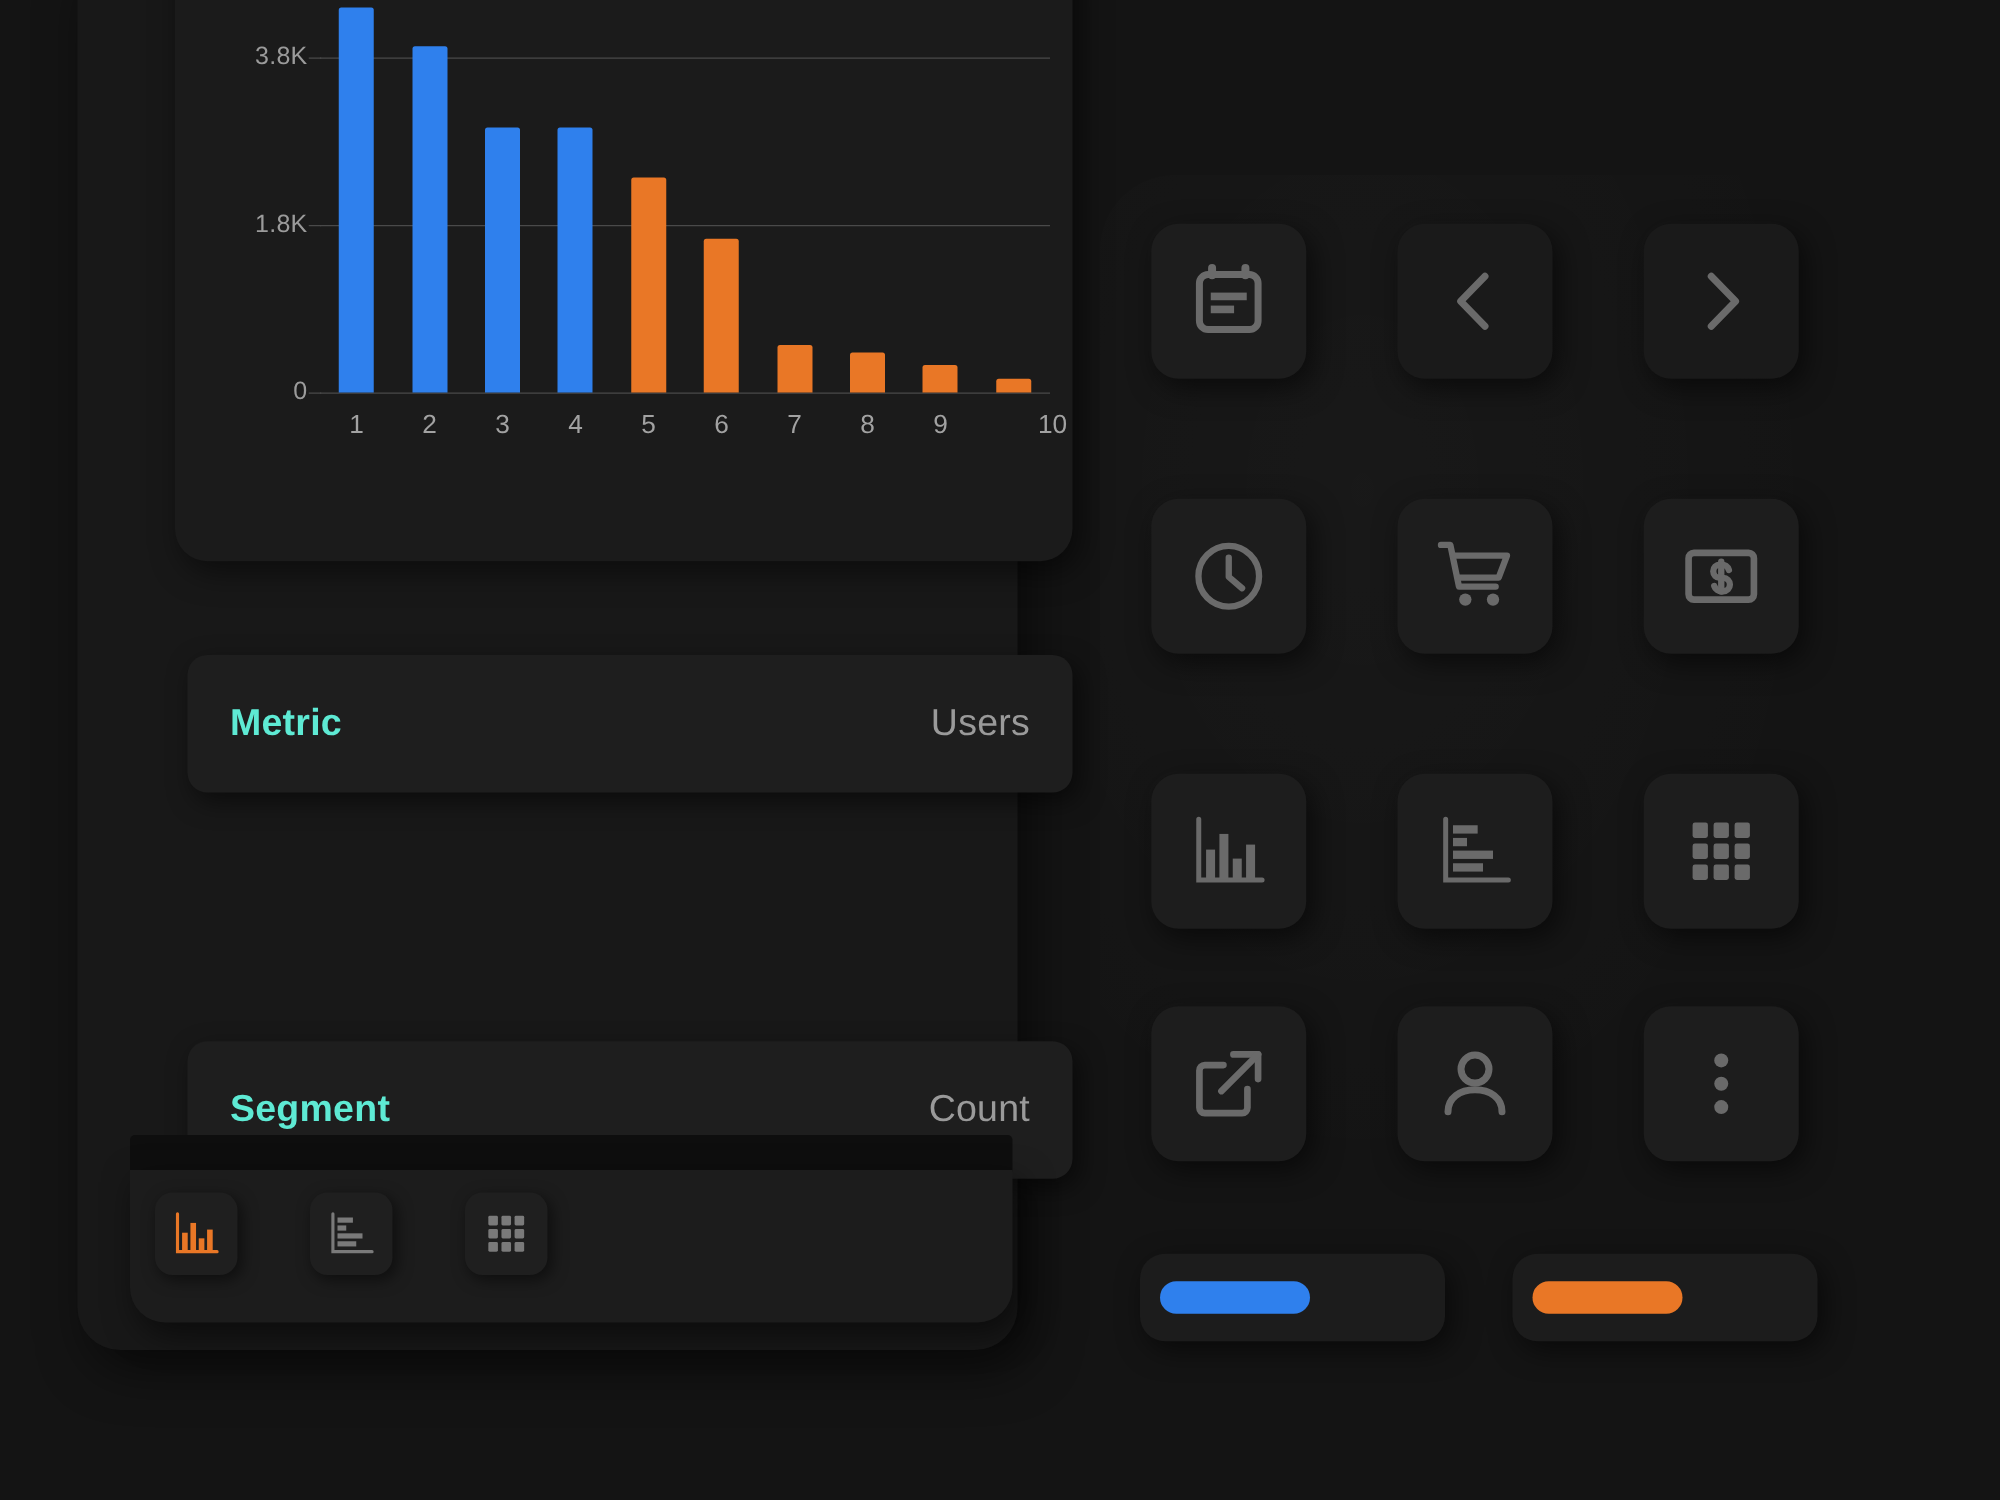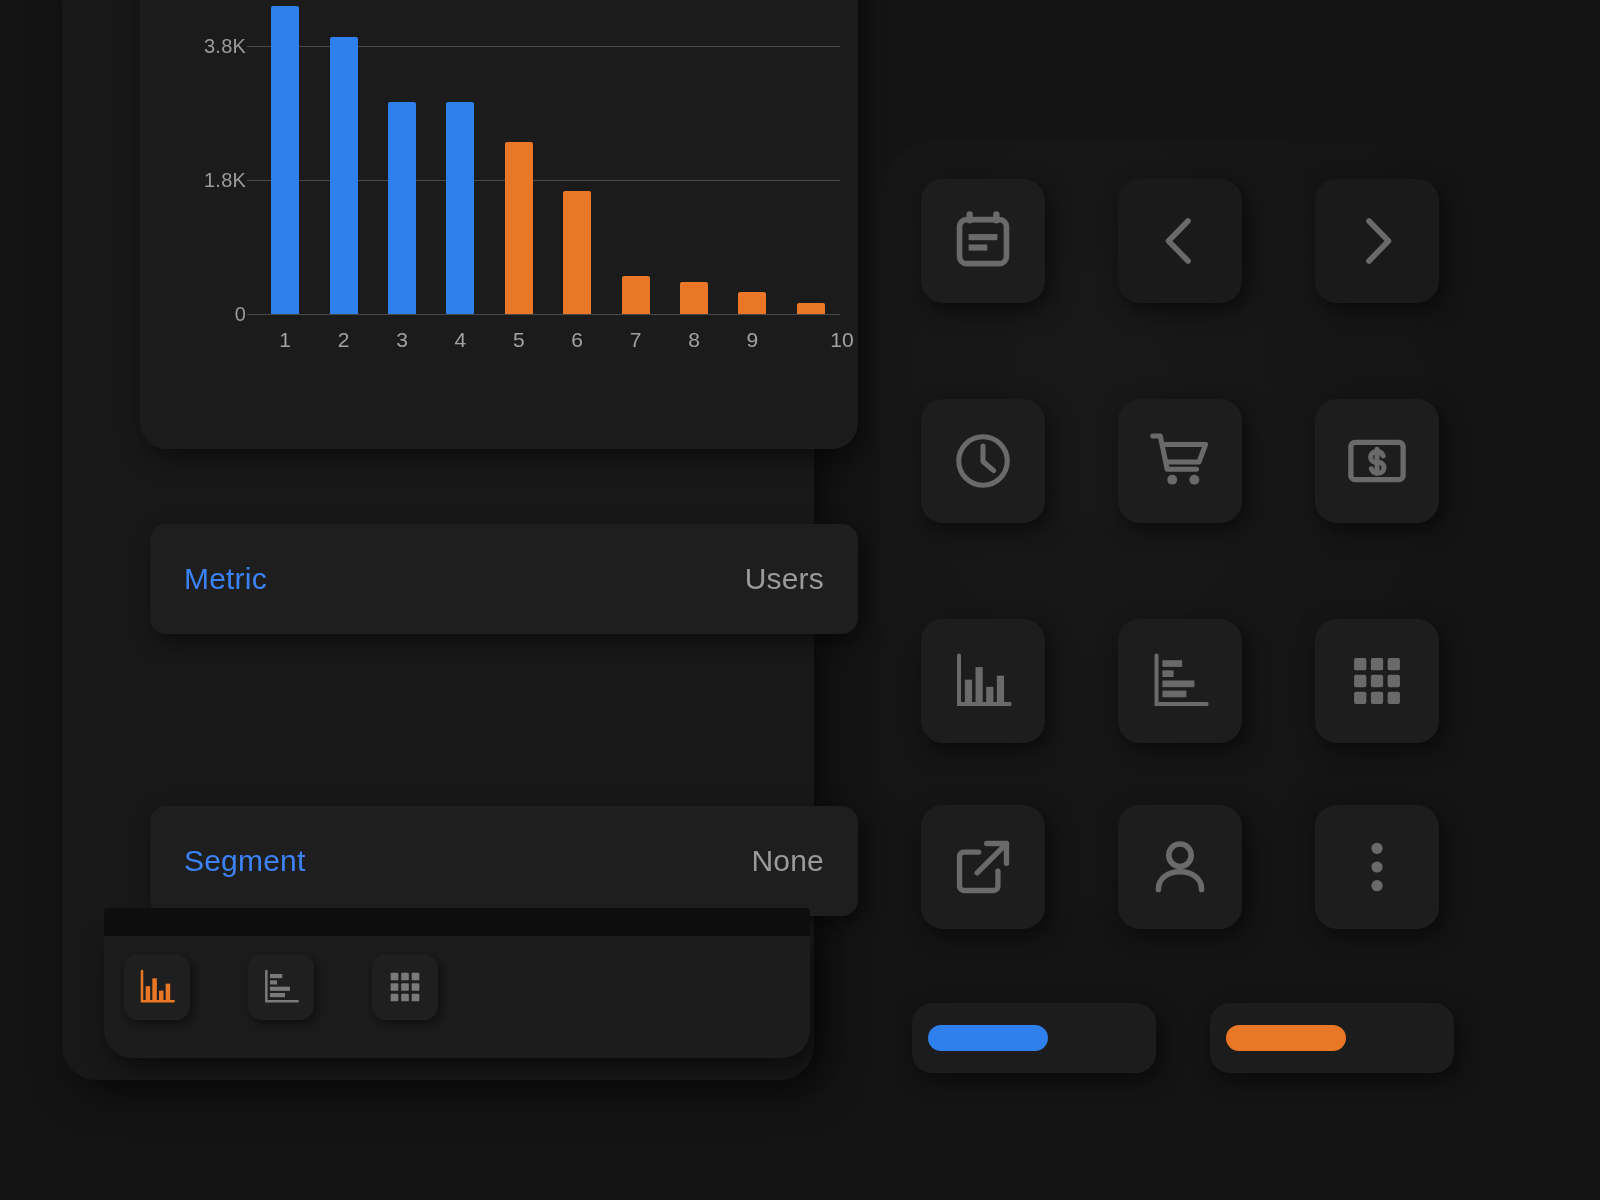--- a/index.html
+++ b/index.html
@@ -55,21 +55,21 @@
   #xaxis-layer { position: absolute; left: 116px; right: 18px; top: 424px; height: 40px; }
 
   
   .sel-row {
     position: absolute; left: 88px; width: 708px; height: 110px;
     background: #1e1e1e; border-radius: 16px;
     display: flex; align-items: center; justify-content: space-between;
     padding: 0 34px;
     box-shadow: 5px 7px 20px rgba(0,0,0,0.5), -2px -2px 9px rgba(255,255,255,0.012);
   }
-  .sel-label { font-size: 30px; font-weight: normal; color: #3b82f6; letter-spacing: 0.2px; }
+  .sel-label { font-size: 30px; font-weight: bold; color: #5eead4; letter-spacing: 0.2px; }
   .sel-value { font-size: 30px; color: #9a9a9a; letter-spacing: 0.2px; }
 
   
   #viz-toolbar {
     position: absolute; left: 104px; top: 936px; width: 706px; height: 122px;
     background: #1c1c1c; border-radius: 0 0 28px 28px;
     box-shadow: 6px 10px 26px rgba(0,0,0,0.55);
   }
   #viz-toolbar-shade {
     position: absolute; left: 104px; top: 908px; width: 706px; height: 32px;
@@ -153,23 +153,23 @@
             <div class="xtick" style="left: 496.4px;">9</div>
             <div class="xtick" style="left: 586px;">10</div>
           </div>
       </div>
     </div>
 
     <div class="sel-row" style="top:564px;">
       <span class="sel-label">Metric</span>
       <span class="sel-value">Users</span>
     </div>
-    <div class="sel-row" style="top:846px;">
+    <div class="sel-row" style="top:873px;">
       <span class="sel-label">Segment</span>
-      <span class="sel-value">None</span>
+      <span class="sel-value">Count</span>
     </div>
   </div>
 
   <div id="viz-toolbar-shade"></div>
   <div id="viz-toolbar">
     <div class="viz-btn" style="left:20px;">
         <span>
           <svg width="40" height="40" viewBox="0 0 24 24" fill="none">
         <path d="M3 2.4 V20.6 H22" stroke="#E97726" stroke-width="1.5" stroke-linecap="round"></path>
         <rect x="5.2" y="11.5" width="2.7" height="9.1" fill="#E97726"></rect>

